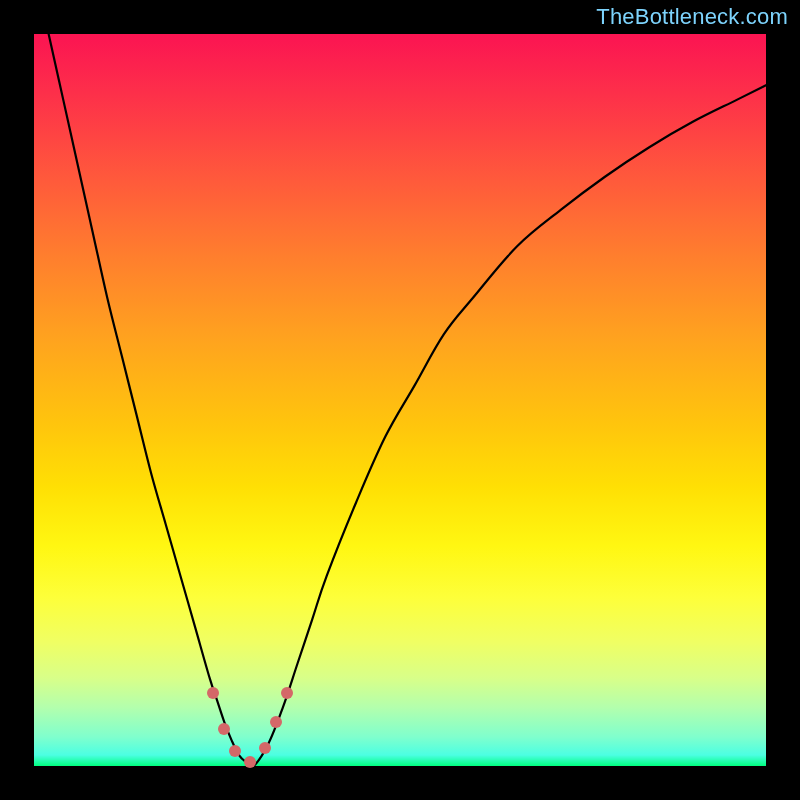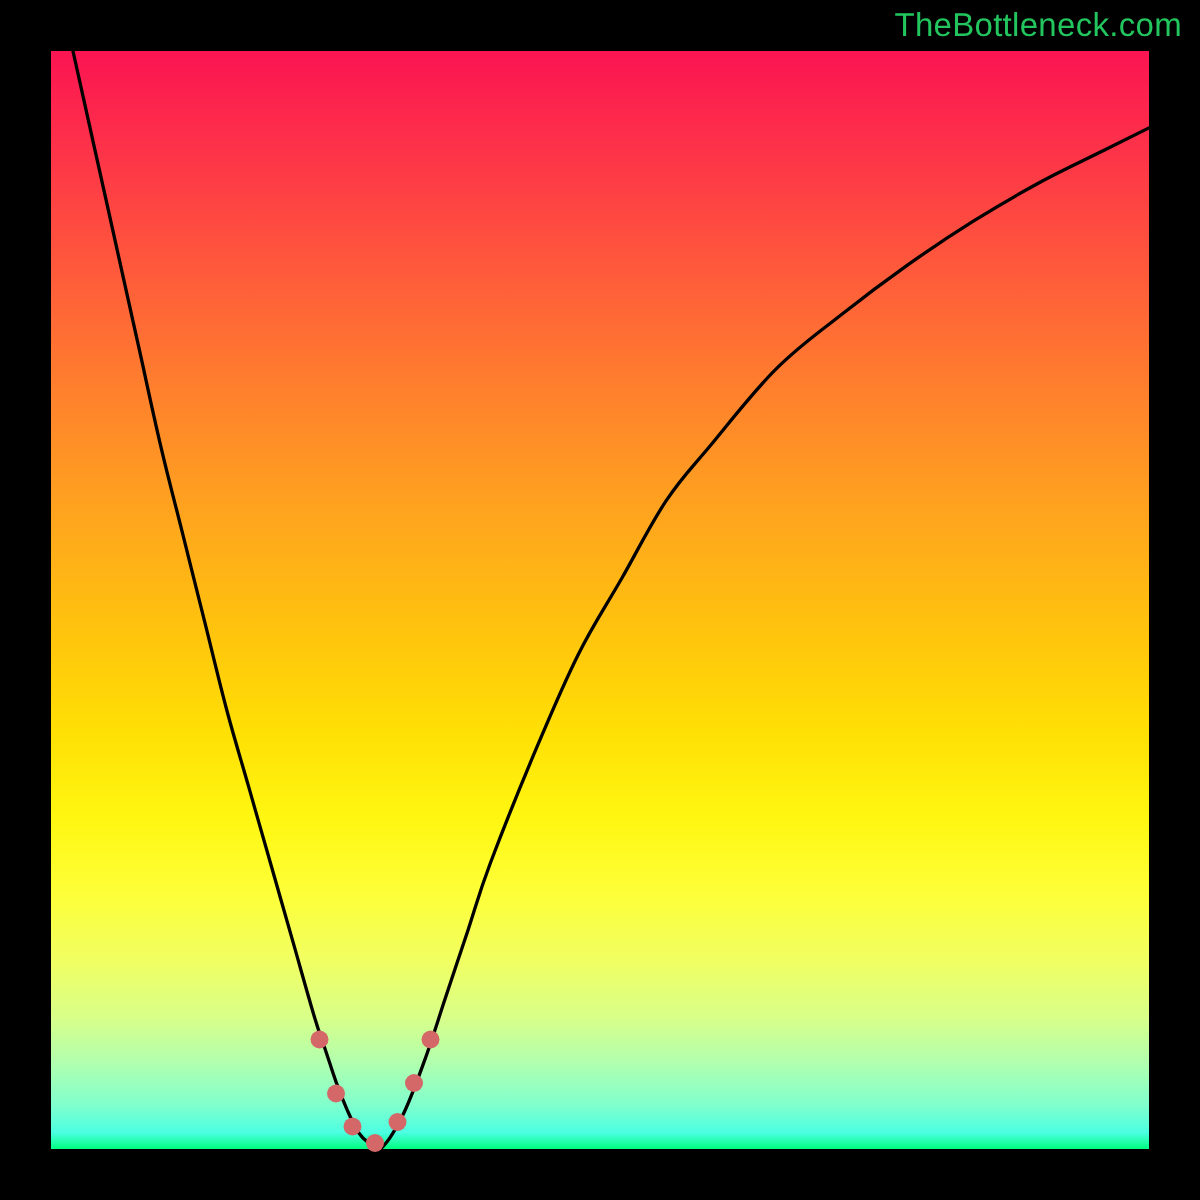--- a/index.html
+++ b/index.html
@@ -41,21 +41,21 @@
       #b3ffad 92%,
       #80ffcd 96%,
       #4cffe2 98.5%,
       #00ff80 100%
     );
   }
   .attribution {
     position: absolute;
     top: 4px;
     right: 12px;
-    color: #22c55e;
+    color: #7dd3fc;
     font-size: 22px;
     font-weight: 400;
     letter-spacing: 0.2px;
   }
   svg.curve {
     position: absolute;
     top: 0;
     left: 0;
     width: 732px;
     height: 732px;

